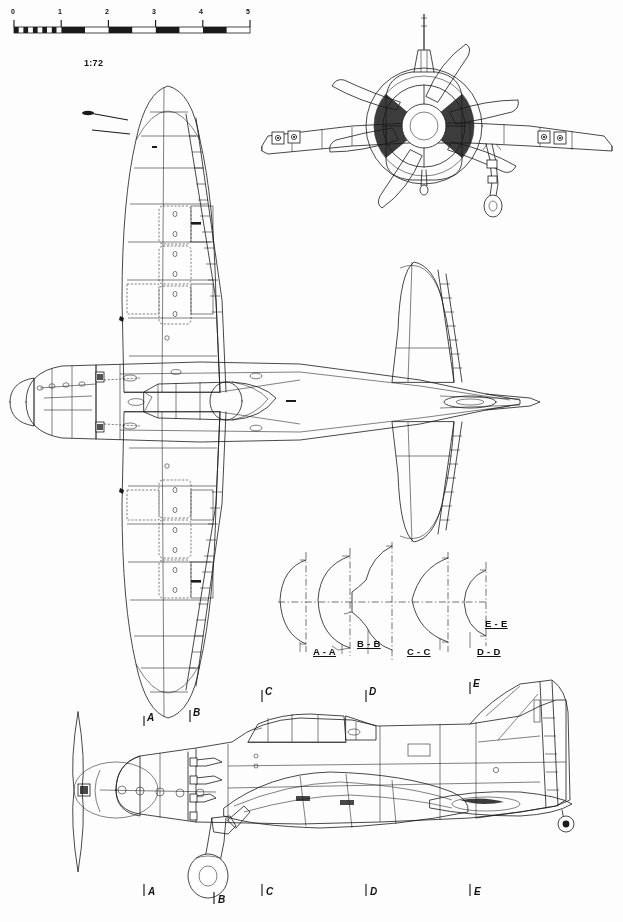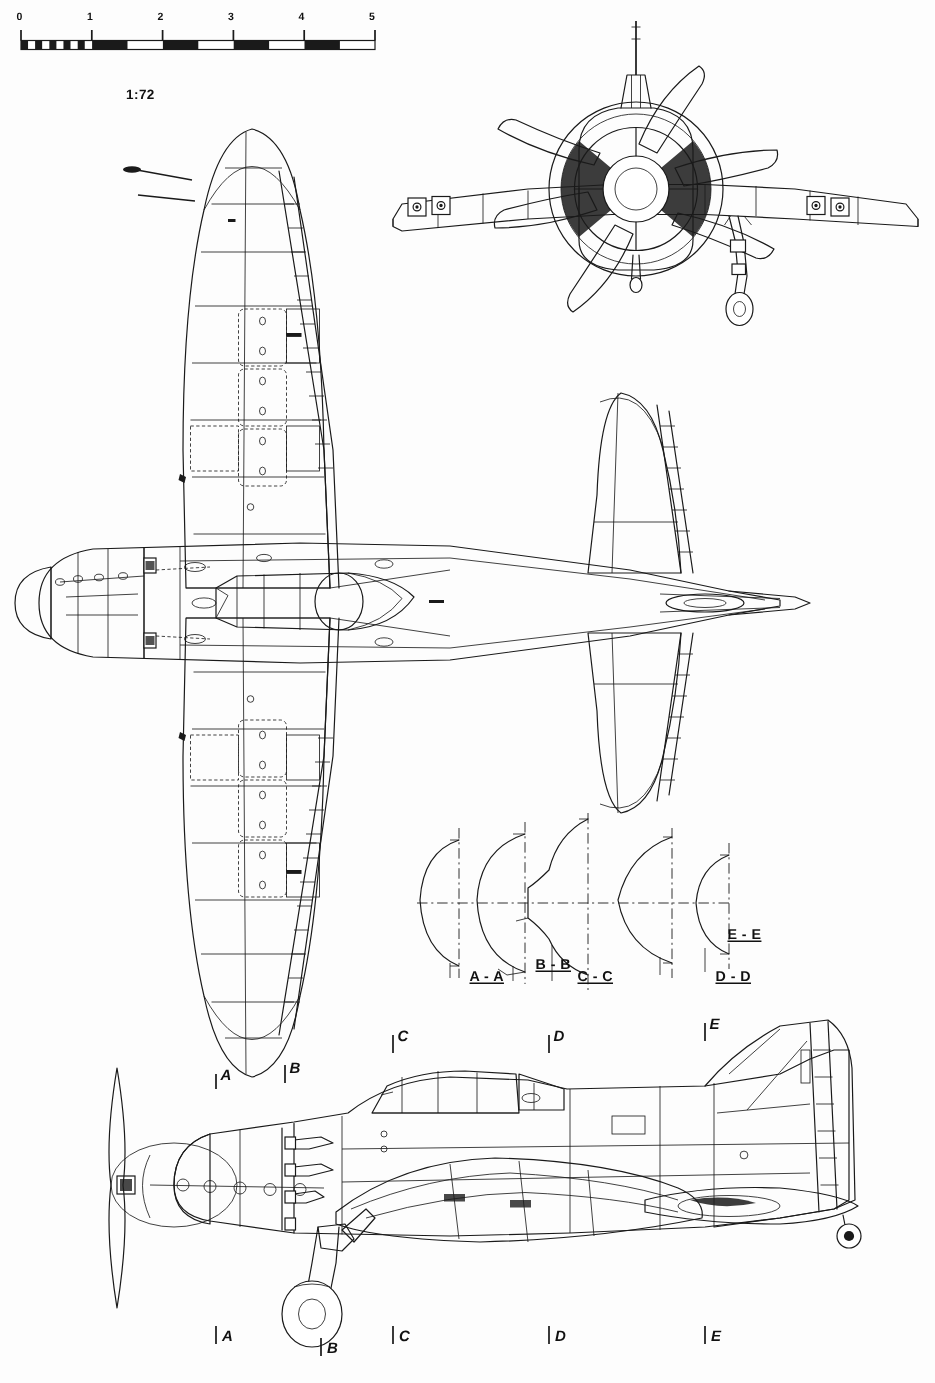--- a/index.html
+++ b/index.html
@@ -531,21 +531,21 @@
   <div class="lbl" style="left:58px;top:8px;font-size:7px;">1</div>
   <div class="lbl" style="left:105px;top:8px;font-size:7px;">2</div>
   <div class="lbl" style="left:152px;top:8px;font-size:7px;">3</div>
   <div class="lbl" style="left:199px;top:8px;font-size:7px;">4</div>
   <div class="lbl" style="left:246px;top:8px;font-size:7px;">5</div>
 
   <div class="lbl scale-ratio">1:72</div>
 
   <div class="lbl sect-lbl" style="left:288px;top:646px;">A - A</div>
   <div class="lbl sect-lbl" style="left:332px;top:638px;">B - B</div>
-  <div class="lbl sect-lbl" style="left:360px;top:646px;">C - C</div>
+  <div class="lbl sect-lbl" style="left:382px;top:646px;">C - C</div>
   <div class="lbl sect-lbl" style="left:452px;top:646px;">D - D</div>
   <div class="lbl sect-lbl" style="left:460px;top:618px;">E - E</div>
 
   <div class="marker" style="position:absolute;left:147px;top:712px;">A</div>
   <div class="marker" style="position:absolute;left:193px;top:707px;">B</div>
   <div class="marker" style="position:absolute;left:265px;top:686px;">C</div>
   <div class="marker" style="position:absolute;left:369px;top:686px;">D</div>
   <div class="marker" style="position:absolute;left:473px;top:678px;">E</div>
 
   <div class="marker" style="position:absolute;left:148px;top:886px;">A</div>

